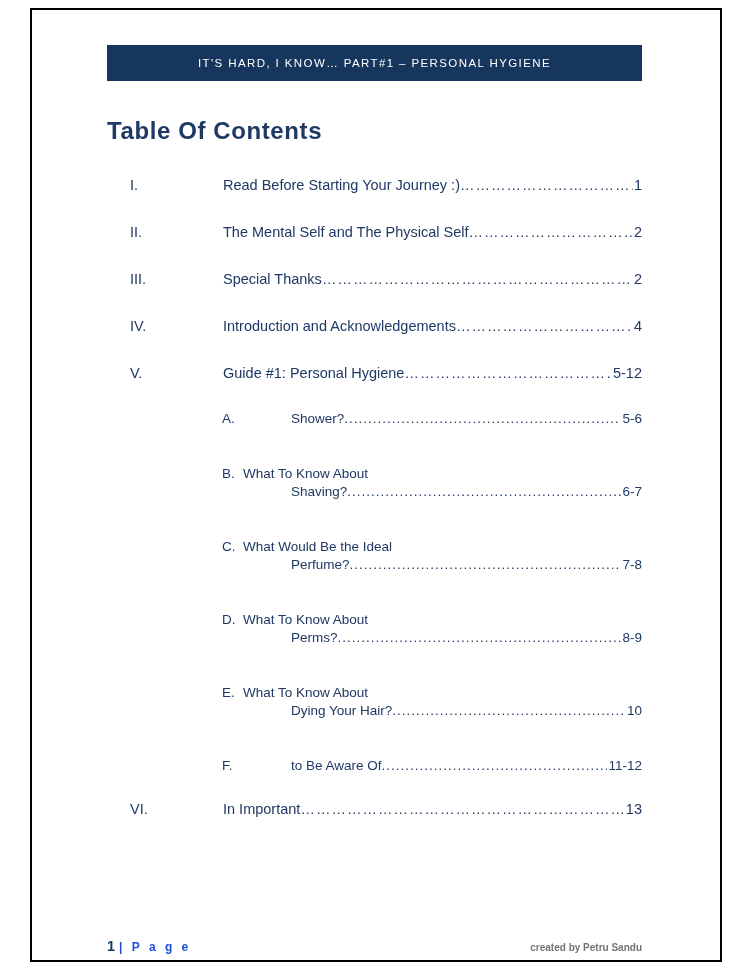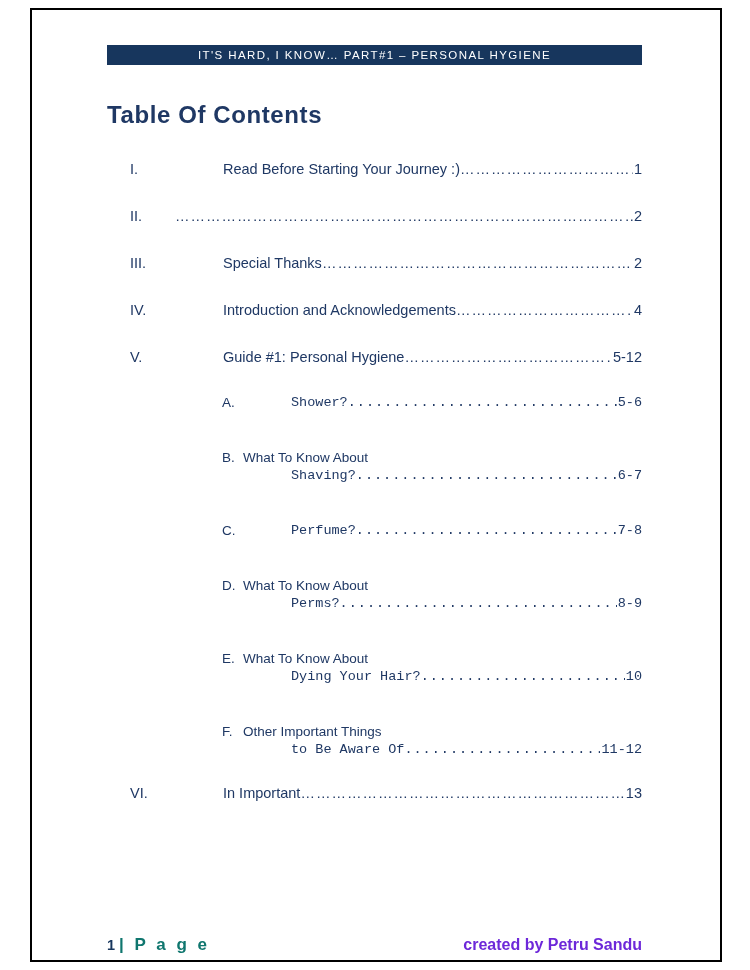--- a/index.html
+++ b/index.html
@@ -3,45 +3,45 @@
 <meta charset="utf-8">
 <style>
   * { margin:0; padding:0; box-sizing:border-box; }
   html,body { width:750px; height:970px; background:#ffffff; overflow:hidden; }
   body { font-family:"Liberation Sans", sans-serif; color:var(--text-color,#1F3864); position:relative; }
 
   .sheet { position:absolute; left:30px; top:8px; width:692px; height:954px;
            border:2px solid #000; background:#fff; }
   .content { position:relative; height:100%; padding:0 78px 0 75px; }
 
-  .banner { margin-top:35px; height:20px; background:var(--banner-bg,#17365D);
+  .banner { margin-top:35px; height:36px; background:var(--banner-bg,#17365D);
             display:flex; align-items:center; justify-content:center; }
   .banner-text { color:#fff; font-size:11.5px; letter-spacing:1.4px; font-weight:500; white-space:nowrap; }
 
   .title { margin-top:36px; font-size:24px; font-weight:bold; letter-spacing:0.6px; }
 
   .toc { margin-top:30px; font-size:14.5px; }
   .row { display:flex; align-items:baseline; line-height:20px; margin-bottom:27px; }
   .num { width:45px; margin-left:23px; flex:none; }
   .label { white-space:nowrap;margin-left:48px; }
   .dots { flex:1; min-width:0; overflow:hidden; white-space:nowrap; letter-spacing:1px; }
   .pg { flex:none; padding-left:1px; }
 
   .subs { margin-left:115px; font-size:13.5px; }
   .sub { display:flex; margin-bottom:37px; line-height:18px; }
   .sub:last-child { margin-bottom:24px; }
   .letter { width:21px; flex:none; }
   .sub-body { flex:1; min-width:0; }
-  .sub-line2 { display:flex; align-items:baseline;font-family:Liberation Mono, monospace; }
+  .sub-line2 { display:flex; align-items:baseline; }
 
   .footer { position:absolute; left:75px; right:78px; bottom:40px;
             display:flex; justify-content:space-between; align-items:baseline; }
   .pgnum { font-weight:bold; font-size:14.5px; color:var(--banner-bg,#17365D); }
-  .pglabel { color:#0f766e; letter-spacing:3px; font-size:17px; font-weight:bold; margin-left:4px; }
-  .credit { font-weight:bold; color:#6d28d9; font-size:16px; }
+  .pglabel { color:#1d4ed8; letter-spacing:3px; font-size:12px; font-weight:bold; margin-left:4px; }
+  .credit { font-weight:bold; color:#737373; font-size:10px; }
 </style>
 </head>
 <body>
 
 <div class="sheet">
   <div class="content">
 
     <div class="banner">
       <span class="banner-text">IT'S HARD, I KNOW… PART#1 – PERSONAL HYGIENE</span>
     </div>
@@ -52,20 +52,21 @@
 
       <div class="row">
         <span class="num">I.</span>
         <span class="label">Read Before Starting Your Journey :)</span>
         <span class="dots">……………………………………………………………………………………………………………………………………………………</span>
         <span class="pg">1</span>
       </div>
 
       <div class="row">
         <span class="num">II.</span>
+        <span class="label">The Mental Self and The Physical Self</span>
         <span class="dots">……………………………………………………………………………………………………………………………………………………</span>
         <span class="pg">2</span>
       </div>
 
       <div class="row">
         <span class="num">III.</span>
         <span class="label">Special Thanks</span>
         <span class="dots">……………………………………………………………………………………………………………………………………………………</span>
         <span class="pg">2</span>
       </div>
@@ -105,20 +106,21 @@
               <span class="label">Shaving?</span>
               <span class="dots">..............................................................................................................................................................................................</span>
               <span class="pg">6-7</span>
             </div>
           </div>
         </div>
 
         <div class="sub">
           <span class="letter">C.</span>
           <div class="sub-body">
+            <div class="sub-line1">What Would Be the Ideal</div>
             <div class="sub-line2">
               <span class="label">Perfume?</span>
               <span class="dots">..............................................................................................................................................................................................</span>
               <span class="pg">7-8</span>
             </div>
           </div>
         </div>
 
         <div class="sub">
           <span class="letter">D.</span>
@@ -140,21 +142,20 @@
               <span class="label">Dying Your Hair?</span>
               <span class="dots">..............................................................................................................................................................................................</span>
               <span class="pg">10</span>
             </div>
           </div>
         </div>
 
         <div class="sub">
           <span class="letter">F.</span>
           <div class="sub-body">
-            <div class="sub-line1">Other Important Things</div>
             <div class="sub-line2">
               <span class="label">to Be Aware Of</span>
               <span class="dots">..............................................................................................................................................................................................</span>
               <span class="pg">11-12</span>
             </div>
           </div>
         </div>
 
       </div>
 

